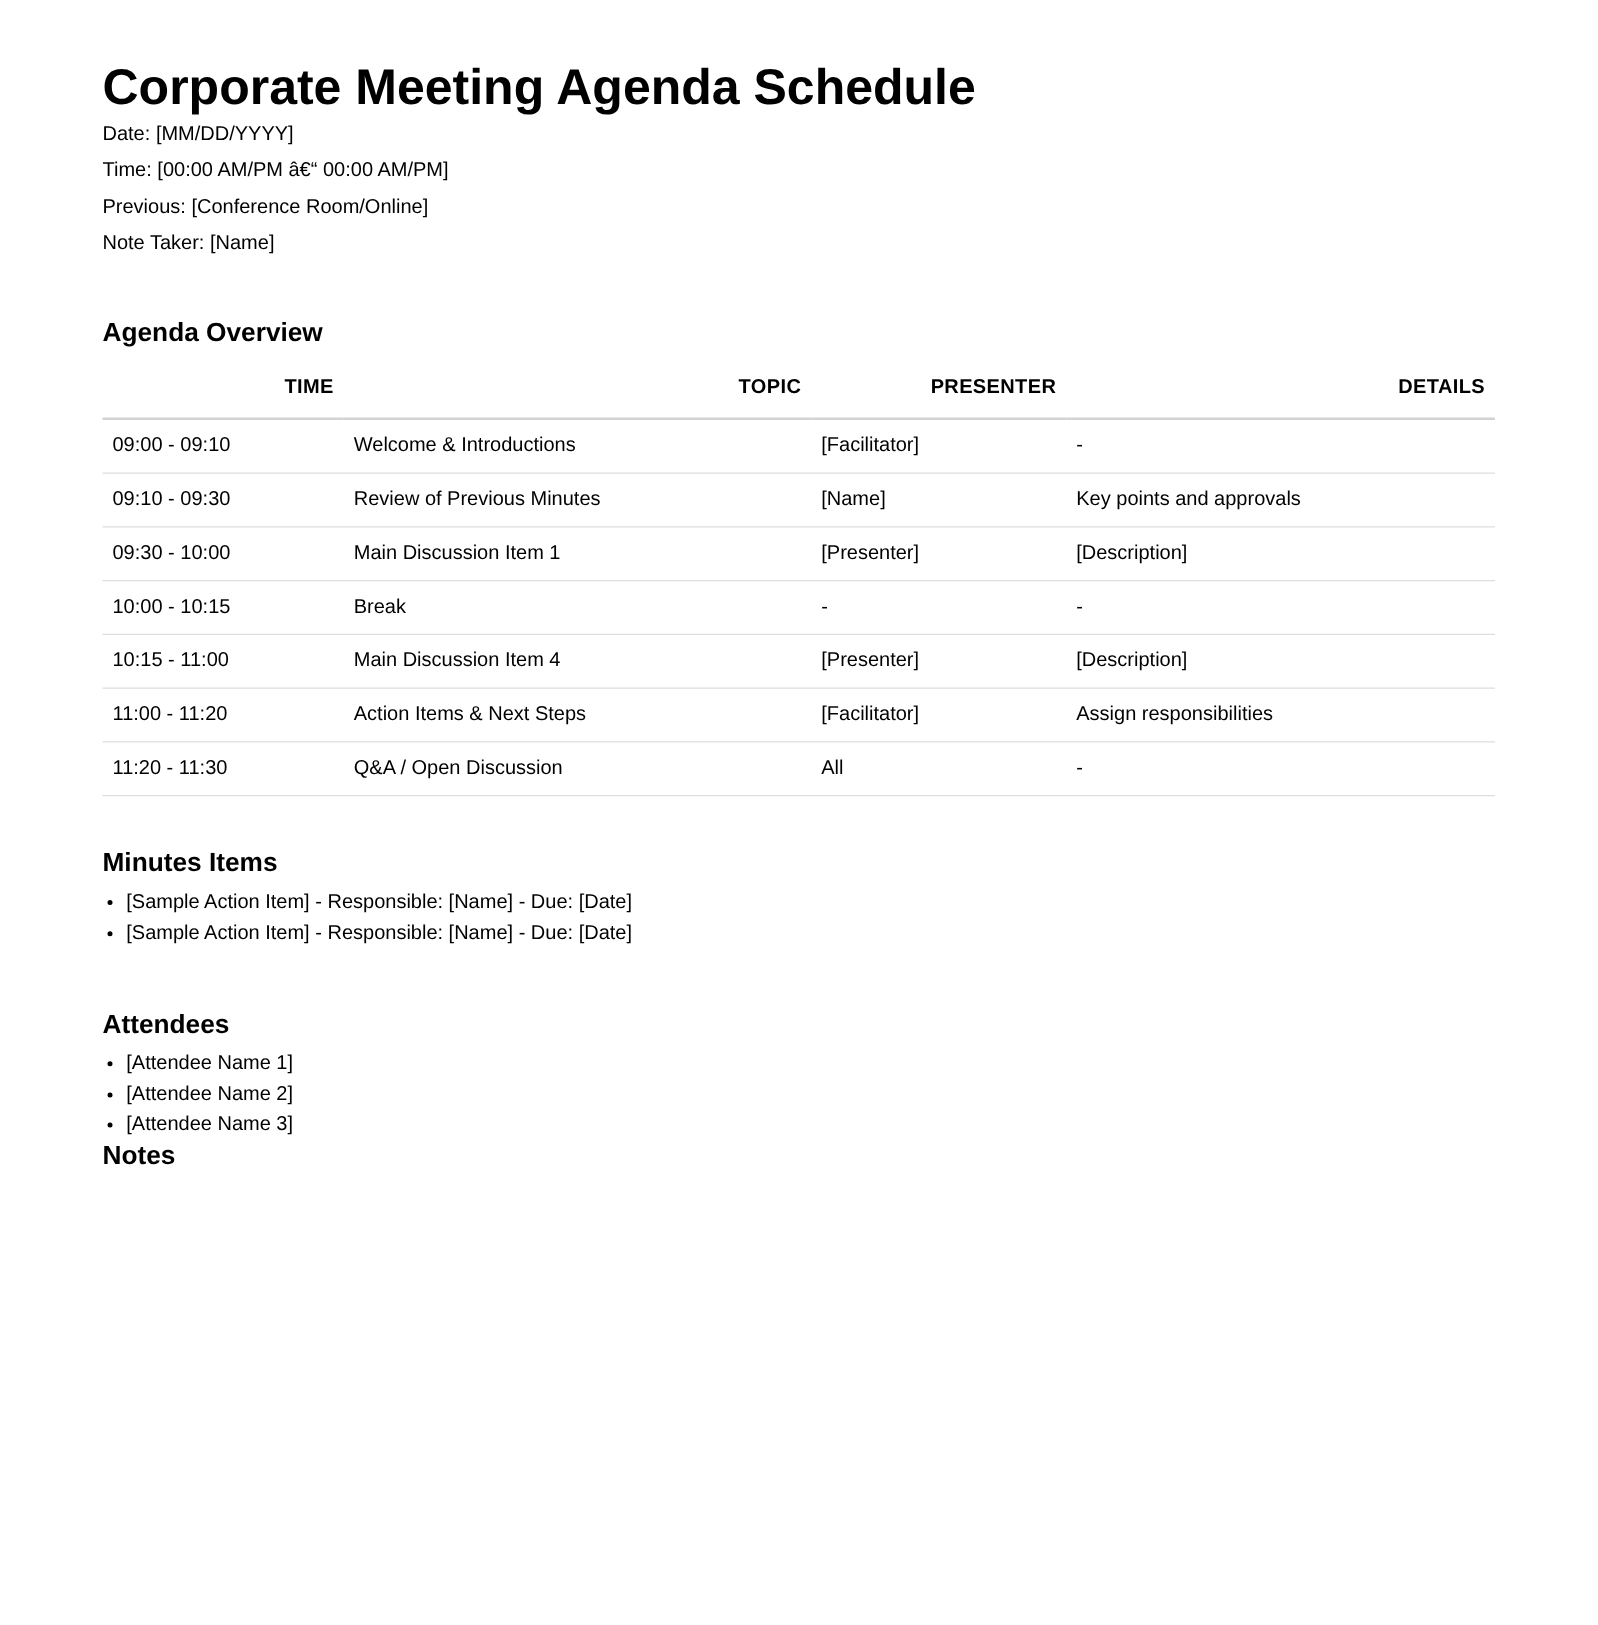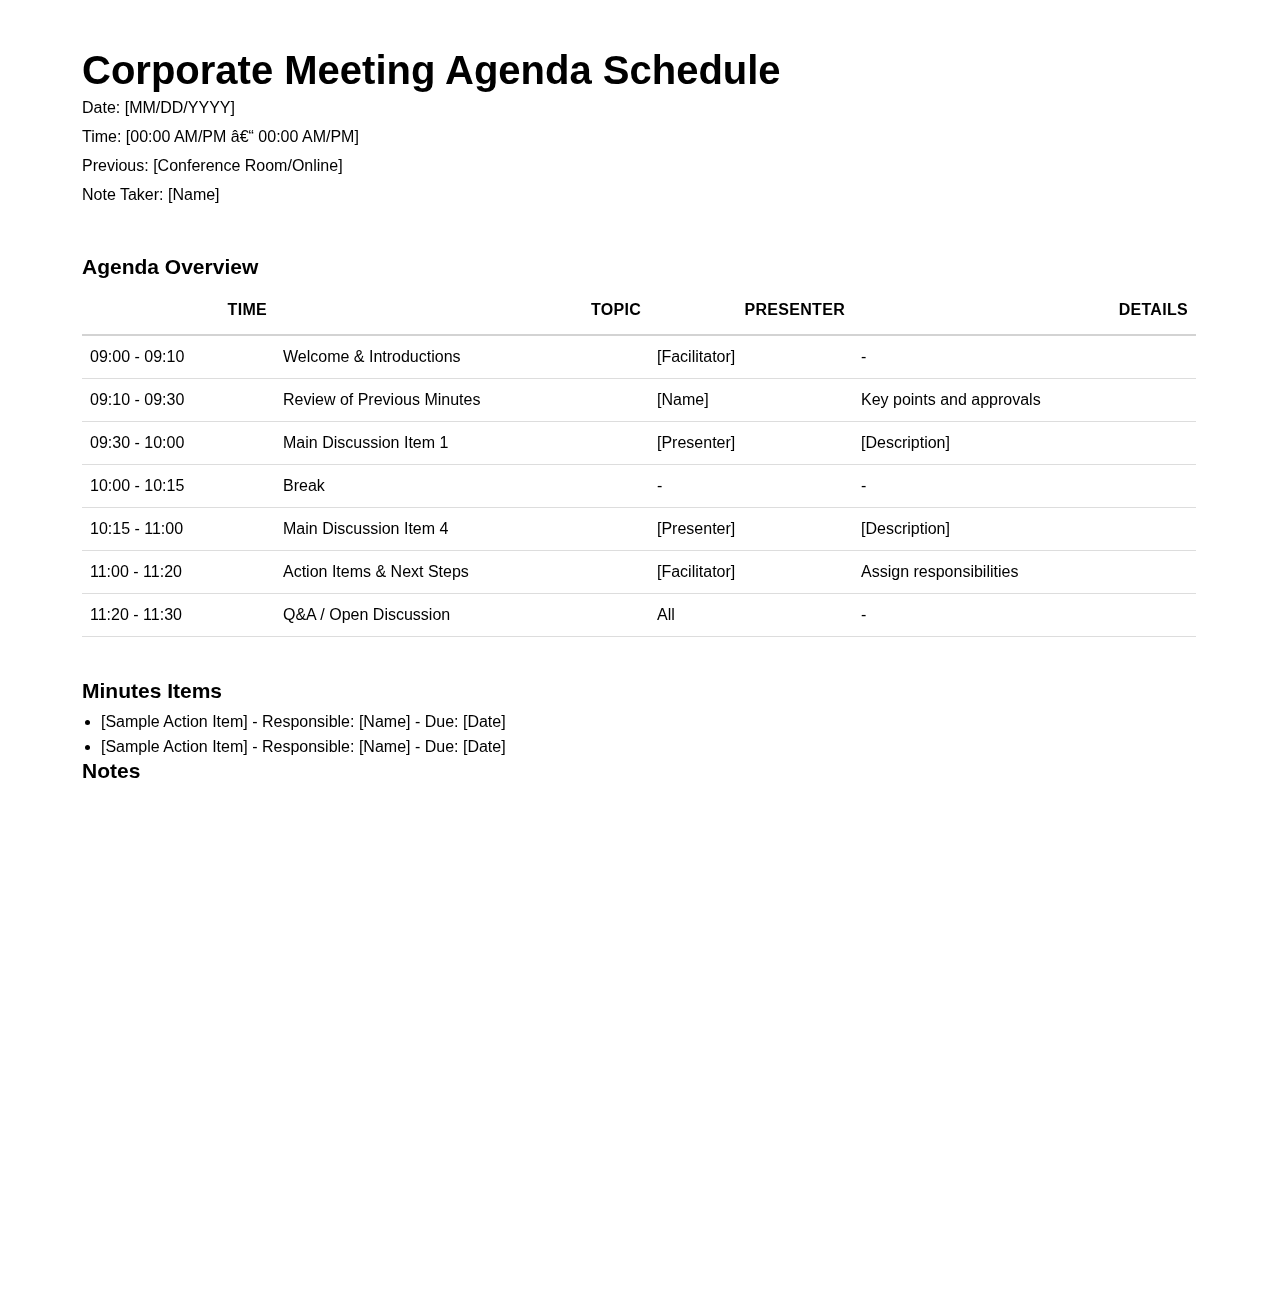--- a/index.html
+++ b/index.html
@@ -166,17 +166,25 @@
   </section>
 
   <section class="section-actions">
     <h2>Minutes Items</h2>
     <ul>
       <li>[Sample Action Item] - Responsible: [Name] - Due: [Date]</li>
       <li>[Sample Action Item] - Responsible: [Name] - Due: [Date]</li>
     </ul>
   </section>
 
+  <section class="section-attendees">
+    <h2>Attendees</h2>
+    <ul>
+      <li>[Attendee Name 1]</li>
+      <li>[Attendee Name 2]</li>
+      <li>[Attendee Name 3]</li>
+    </ul>
+  </section>
 
   <section class="section-notes">
     <h2>Notes</h2>
   </section>
 </div>
 
 </body></html>

